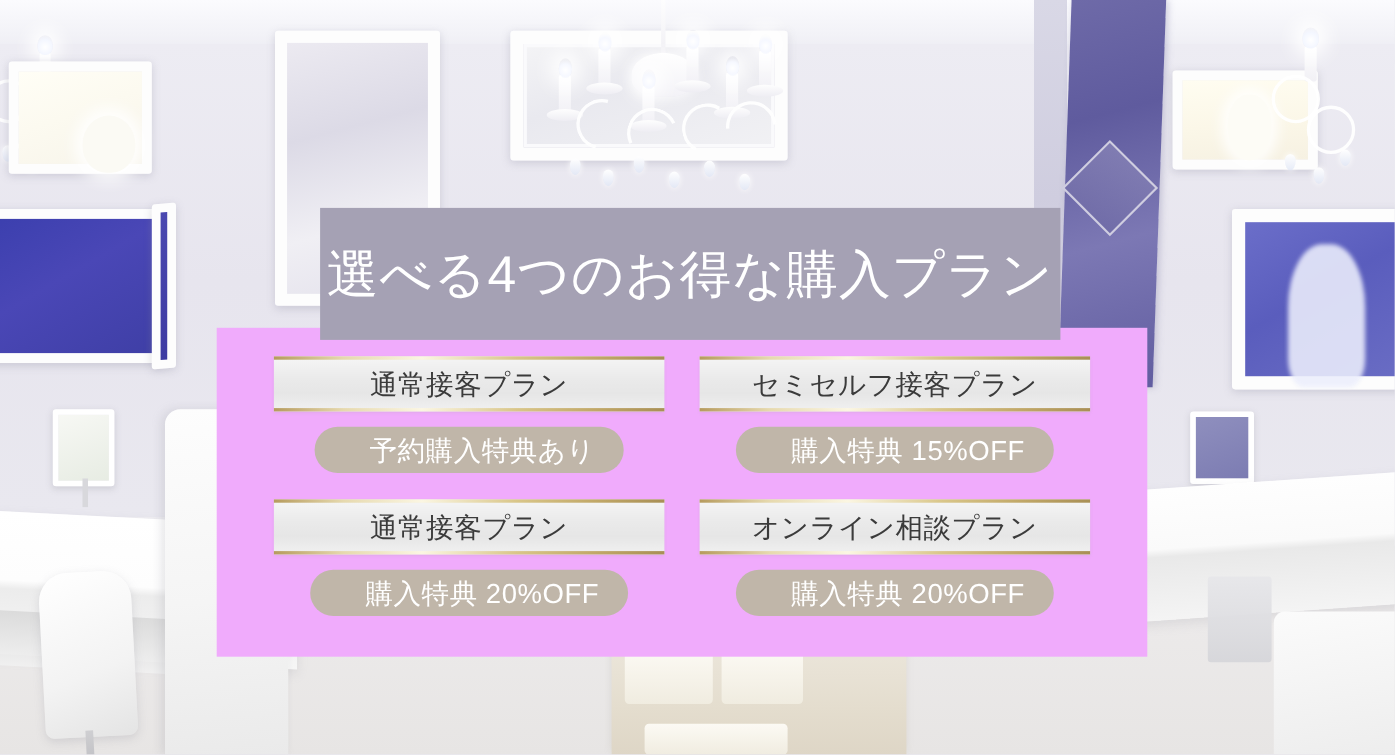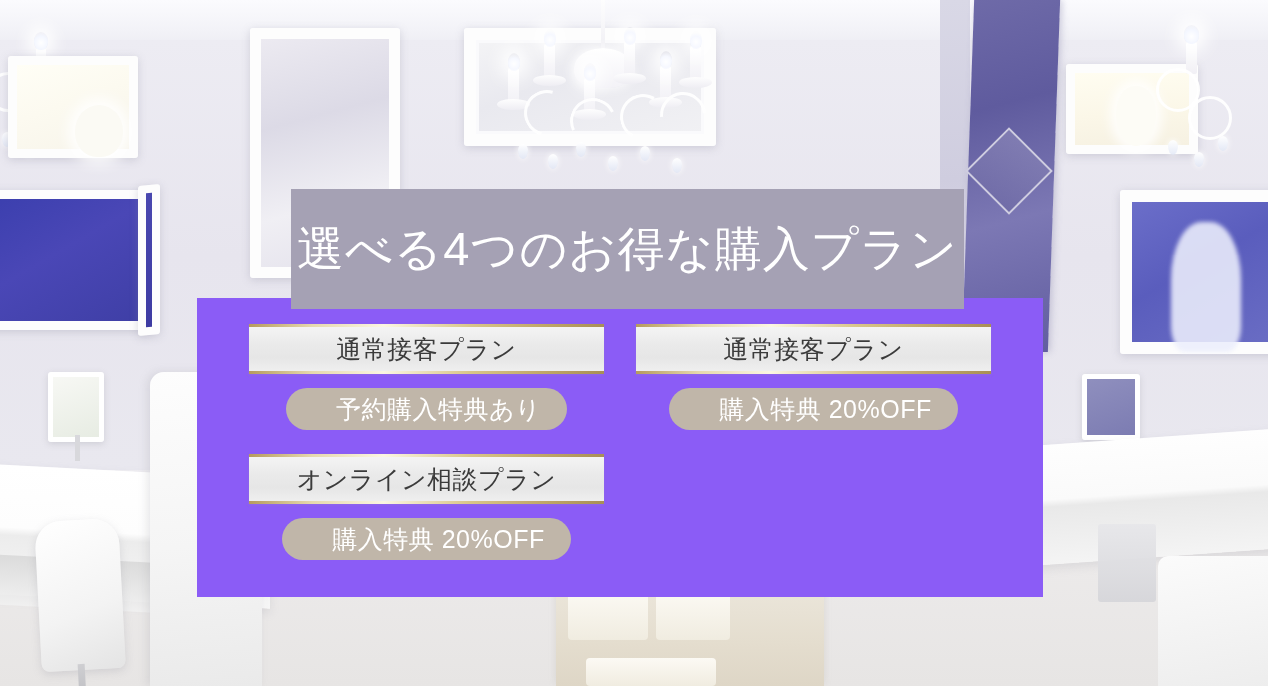--- a/index.html
+++ b/index.html
@@ -186,21 +186,21 @@
     font-size:47px;
     letter-spacing:1px;
     font-weight:400;
     white-space:nowrap;
     font-family:"Liberation Sans","DejaVu Sans",sans-serif;
   }
 
   
   .plans-panel {
     position:absolute; left:197px; top:298px; width:846px; height:299px;
-    background:#8b5cf6;
+    background:#f0abfc;
     z-index:4;
     padding:26px 52px 0 52px;
   }
   .plans-grid {
     display:grid;
     grid-template-columns:1fr 1fr;
     grid-template-rows:auto auto;
     column-gap:32px;
     row-gap:24px;
   }
@@ -342,20 +342,28 @@
 
       <div class="plan-card">
         <div class="plan-header">
           <span class="plan-title">通常接客プラン</span>
         </div>
         <div class="plan-badge">
           <span class="badge-text">予約購入特典あり</span>
         </div>
       </div>
 
+      <div class="plan-card">
+        <div class="plan-header">
+          <span class="plan-title">セミセルフ接客プラン</span>
+        </div>
+        <div class="plan-badge">
+          <span class="badge-text">購入特典 15%OFF</span>
+        </div>
+      </div>
 
       <div class="plan-card">
         <div class="plan-header">
           <span class="plan-title">通常接客プラン</span>
         </div>
         <div class="plan-badge">
           <span class="badge-text">購入特典 20%OFF</span>
         </div>
       </div>
 

